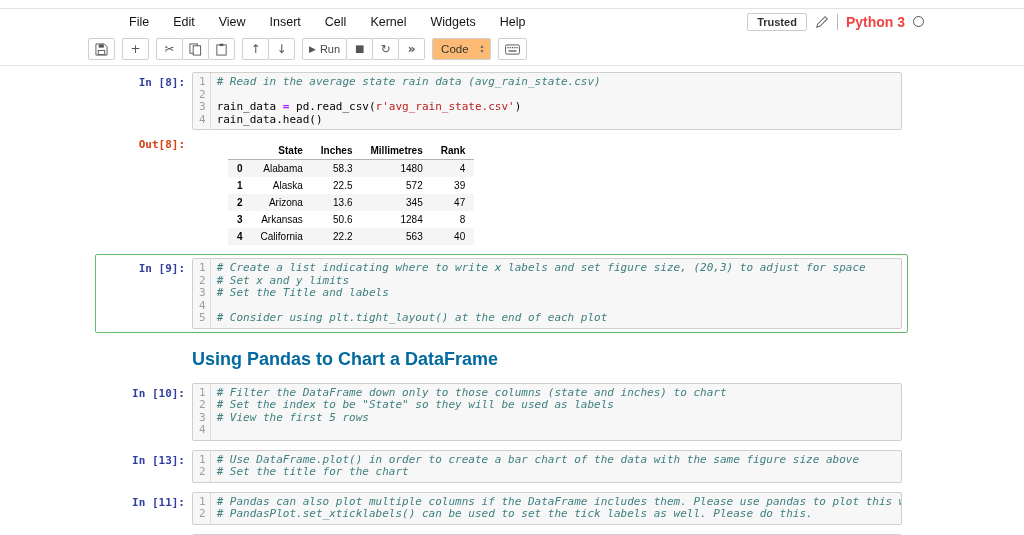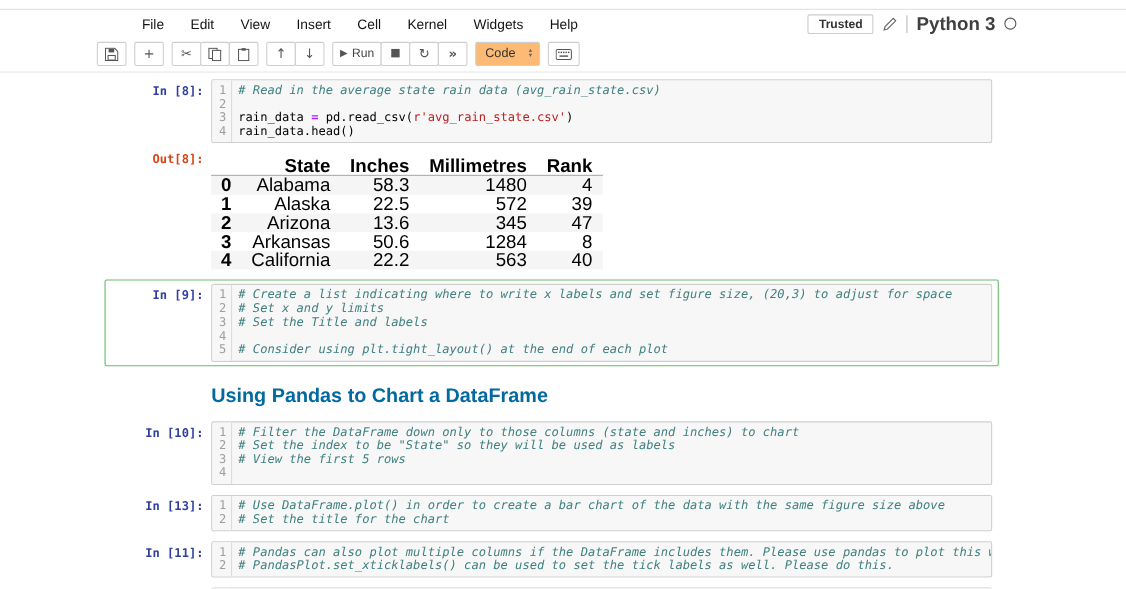--- a/index.html
+++ b/index.html
@@ -10,21 +10,21 @@
     font-family: "Liberation Sans", sans-serif;
   }
   .top-strip { height: 8px; background: #fff; }
   .header { border-top: 1px solid #e1e1e1; border-bottom: 1px solid #e7e7e7; background: #fff; }
   .menubar { display: flex; align-items: center; height: 25px; padding: 0 100px 0 94px; margin-left: 23px; }
   .menubar-items { display: flex; }
   .menu-item { padding: 3px 12px; font-size: 12.5px; color: #141414; cursor: pointer; }
   .menubar-right { margin-left: auto; display: flex; align-items: center; gap: 8px; font-weight: bold; }
   .trusted-btn { border: 1px solid #ccc; border-radius: 2px; padding: 2px 9px; font-size: 11px; color: #333; background: #fff; }
   .kernel-sep { width: 1px; height: 16px; background: #b9b9b9; }
-  .kernel-name { font-size: 17px; color: #404040; }
+  .kernel-name { font-size: 14px; color: #ef4444; }
   .kernel-ind { width: 11px; height: 11px; border: 1px solid #555; border-radius: 50%; }
   .toolbar { display: flex; align-items: center; gap: 7px; padding: 4px 0 5px 88px; }
   .btn-group { display: inline-flex; }
   .btn {
     display: inline-flex; align-items: center; justify-content: center; gap: 4px;
     height: 22px; min-width: 27px; padding: 0 6px;
     border: 1px solid #cfcfcf; background: #fff; border-radius: 2px;
     font-size: 11px; color: #444; margin-right: -1px; cursor: pointer;
   }
   .btn:last-child { margin-right: 0; }
@@ -59,23 +59,23 @@
     border-right: 1px solid #dcdcdc; color: #9e9e9e; background: #f7f7f7;
     font-family: "DejaVu Sans Mono", monospace; font-size: 11px; line-height: 12.5px;
   }
   .codebox {
     flex: 1; padding: 3px 0 3px 6px; overflow: hidden; white-space: pre;
     font-family: "DejaVu Sans Mono", monospace; font-size: 11px; line-height: 12.5px; color: #000;
   }
   .tok-com { color: #408080; font-style: italic; text-align: center; }
   .tok-str { color: #ba2121; }
   .tok-op  { color: #aa22ff; font-weight: bold; }
-  .output-row { display: flex; width: 100%; margin-top: 4px; }
+  .output-row { display: flex; width: 100%; margin-top: 4px; gap: 36px; }
   .output-content { flex: 1; }
-  table.df { border-collapse: collapse; font-size: 17px; color: #000; margin: 8px 0 4px; }
+  table.df { border-collapse: collapse; font-size: 10px; color: #000; margin: 8px 0 4px; }
   table.df th, table.df td { padding: 2px 9px; text-align: right; font-weight: normal; line-height: 13px; }
   table.df thead th { font-weight: bold; border-bottom: 1px solid #b3b3b3; }
   table.df tbody th { font-weight: bold; }
   table.df tbody tr:nth-child(odd) { background: #f5f5f5; }
   .md-body { flex: 1; font-size: 18px; font-weight: bold; color: #0369a1; padding: 8px 0 3px; }
 </style>
 </head>
 <body>
 
 <div class="top-strip"></div>

